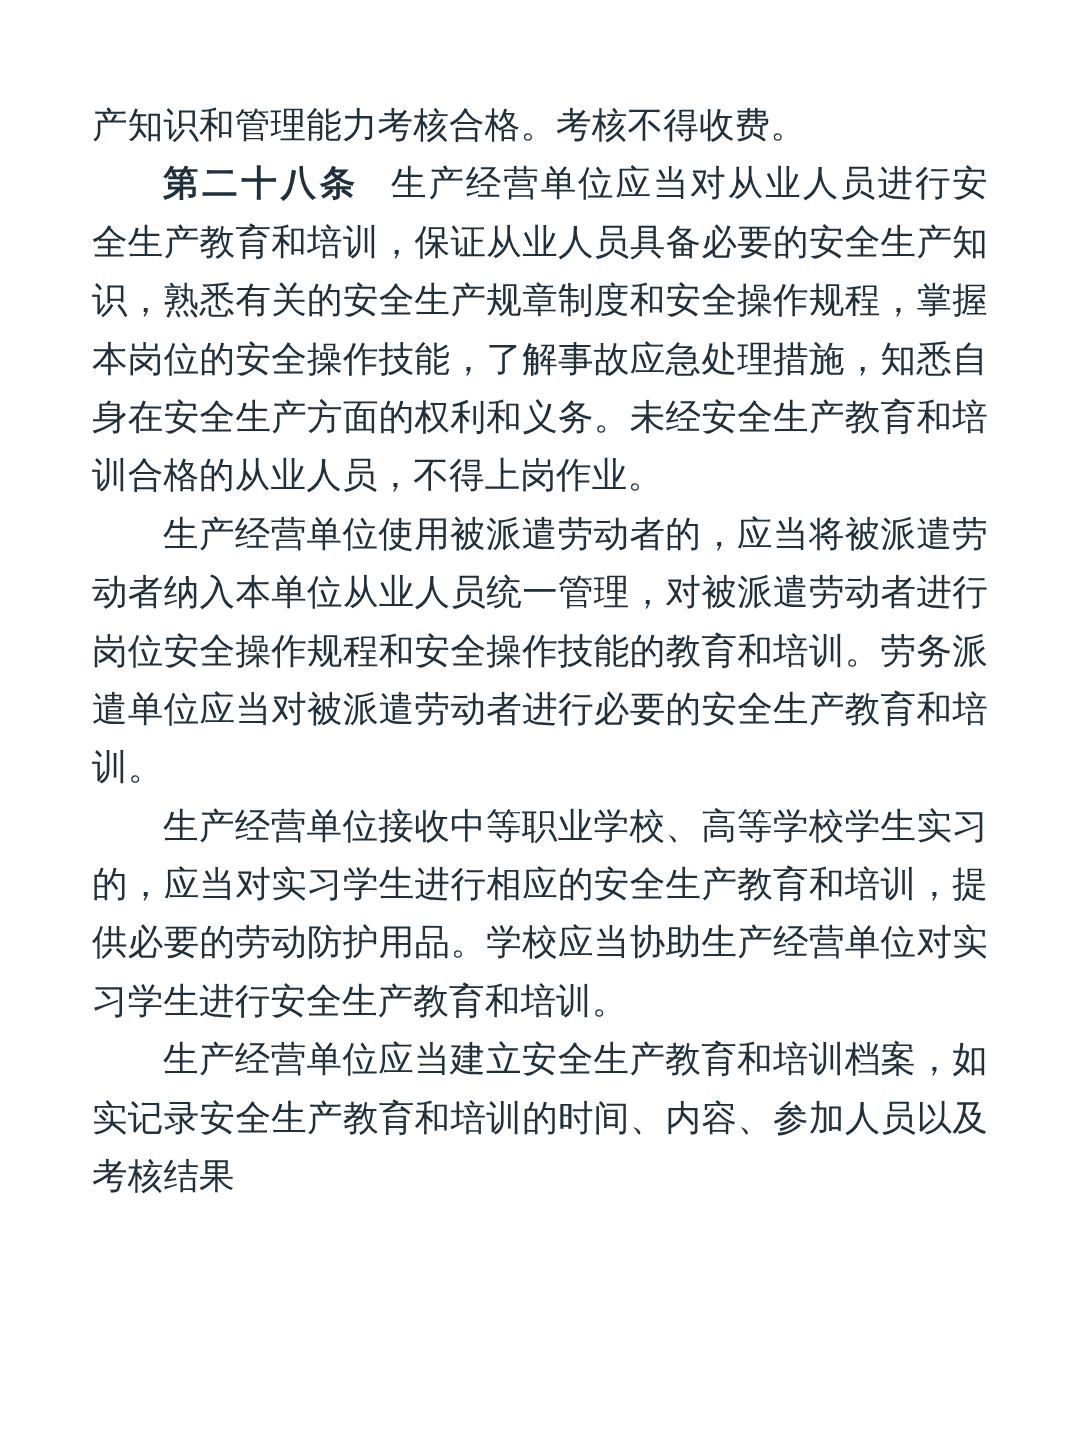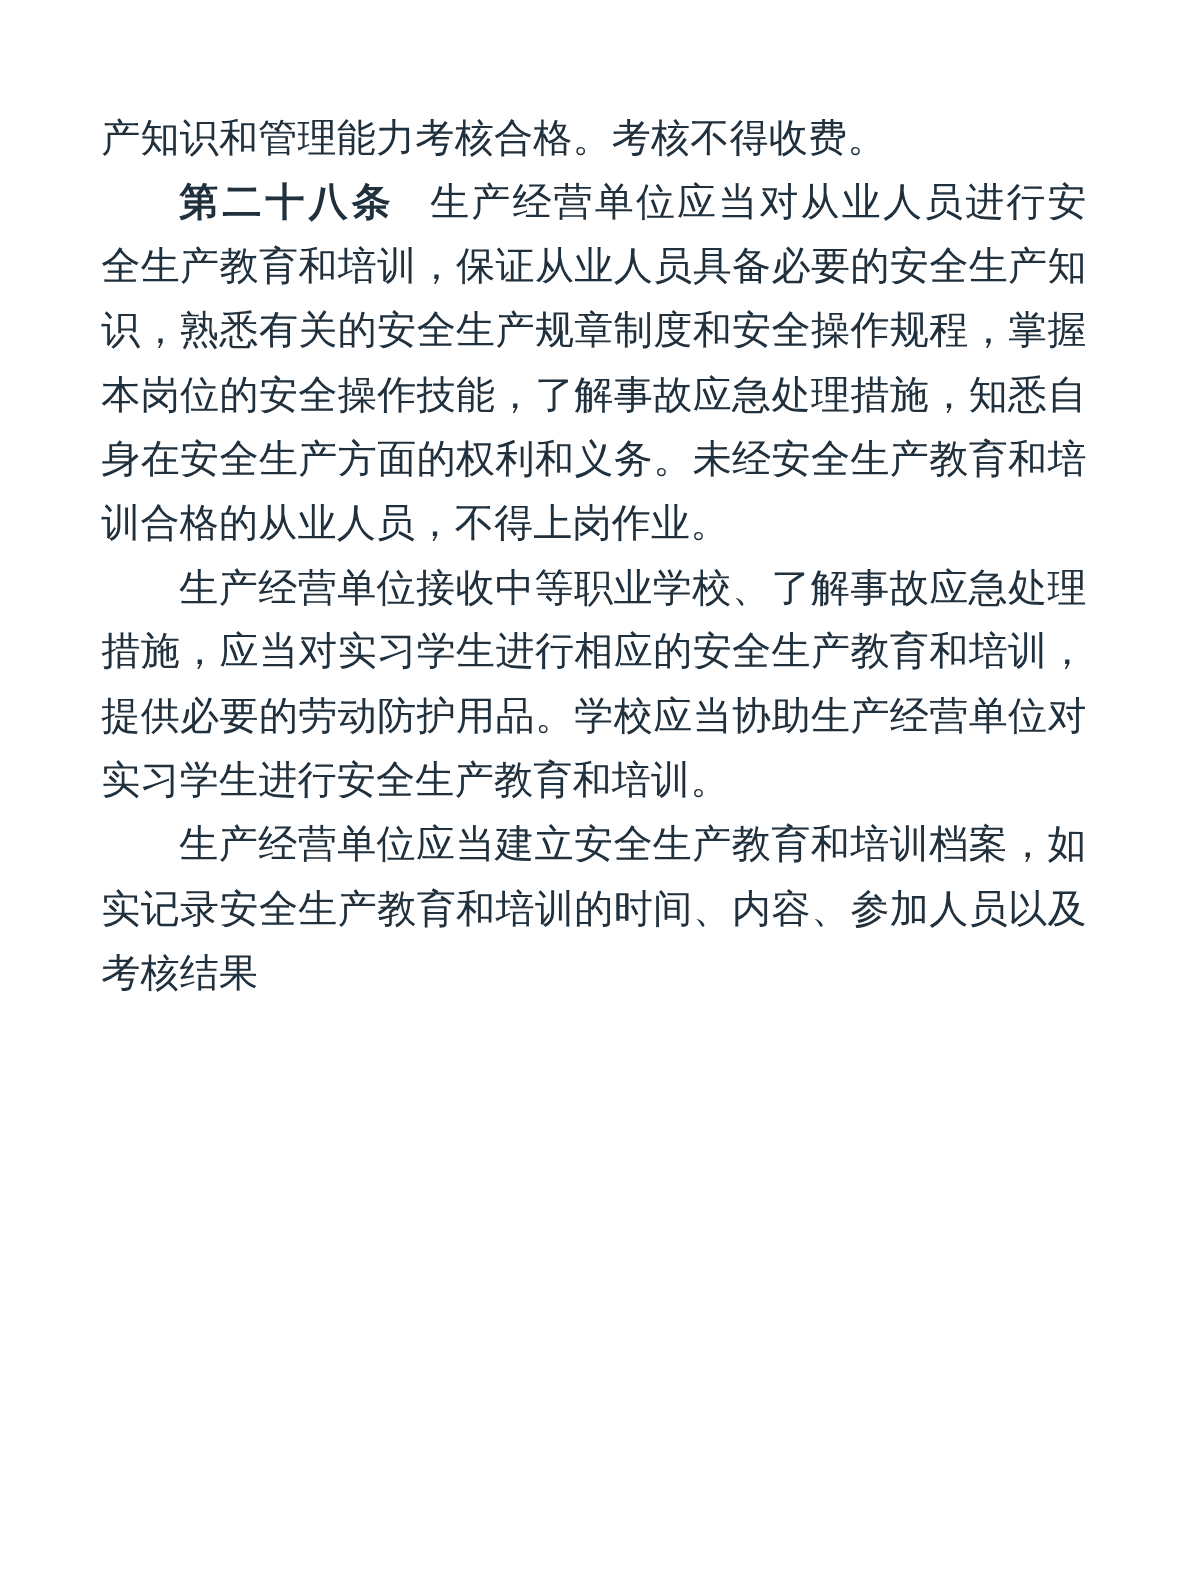--- a/index.html
+++ b/index.html
@@ -54,23 +54,26 @@
 
     <p class="para no-indent">
       <span>产知识和管理能力考核合格。考核不得收费。</span>
     </p>
 
 
     <p class="para">
       <span class="article-label">第二十八条</span><span>生产经营单位应当对从业人员进行安全生产教育和培训，保证从业人员具备必要的安全生产知识，熟悉有关的安全生产规章制度和安全操作规程，掌握本岗位的安全操作技能，了解事故应急处理措施，知悉自身在安全生产方面的权利和义务。未经安全生产教育和培训合格的从业人员，不得上岗作业。</span>
     </p>
 
+    <p class="para">
+      <span>生产经营单位使用被派遣劳动者的，应当将被派遣劳动者纳入本单位从业人员统一管理，对被派遣劳动者进行岗位安全操作规程和安全操作技能的教育和培训。劳务派遣单位应当对被派遣劳动者进行必要的安全生产教育和培训。</span>
+    </p>
 
     <p class="para">
-      <span>生产经营单位接收中等职业学校、了解事故应急处理措施，应当对实习学生进行相应的安全生产教育和培训，提供必要的劳动防护用品。学校应当协助生产经营单位对实习学生进行安全生产教育和培训。</span>
+      <span>生产经营单位接收中等职业学校、高等学校学生实习的，应当对实习学生进行相应的安全生产教育和培训，提供必要的劳动防护用品。学校应当协助生产经营单位对实习学生进行安全生产教育和培训。</span>
     </p>
 
     <p class="para">
       <span>生产经营单位应当建立安全生产教育和培训档案，如实记录安全生产教育和培训的时间、内容、参加人员以及考核结果</span>
     </p>
 
   </div>
 </div>
 
 </body></html>

